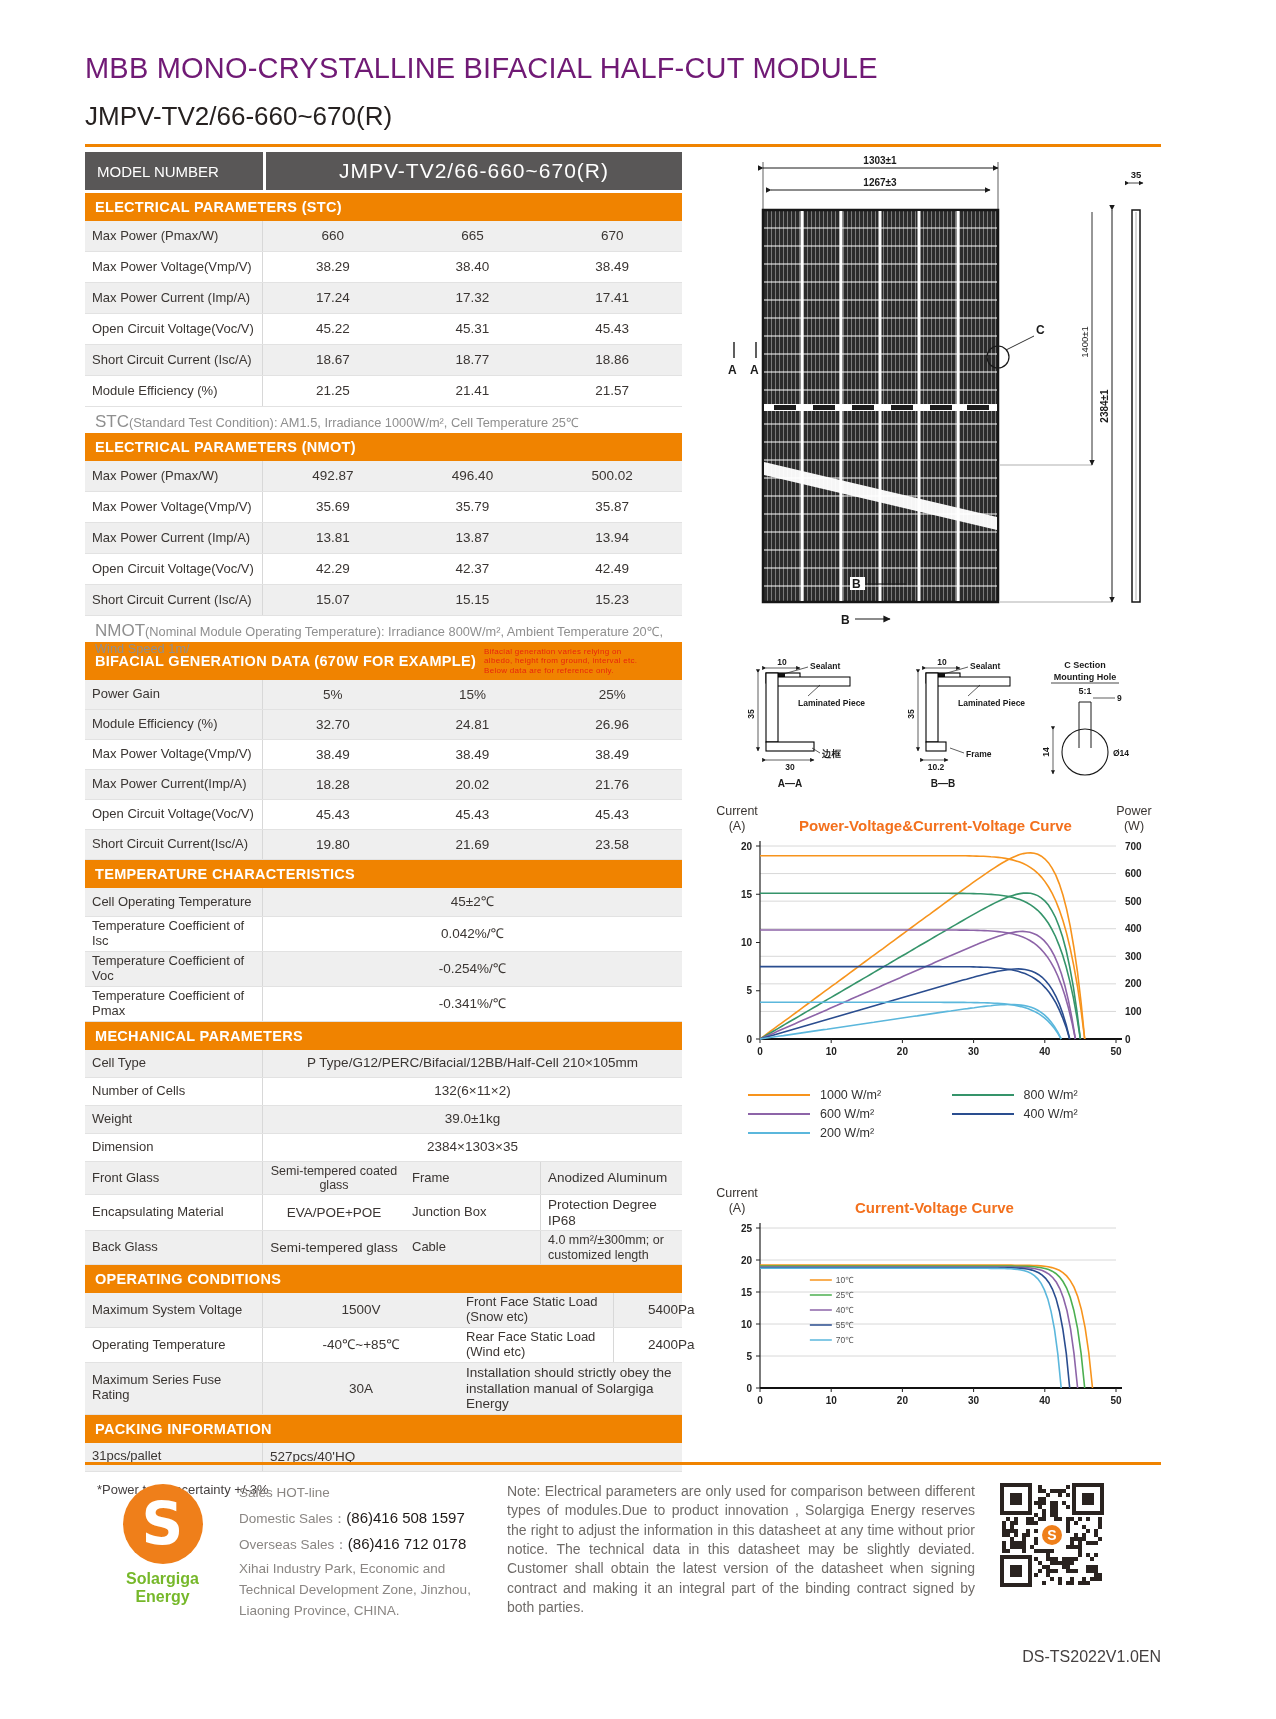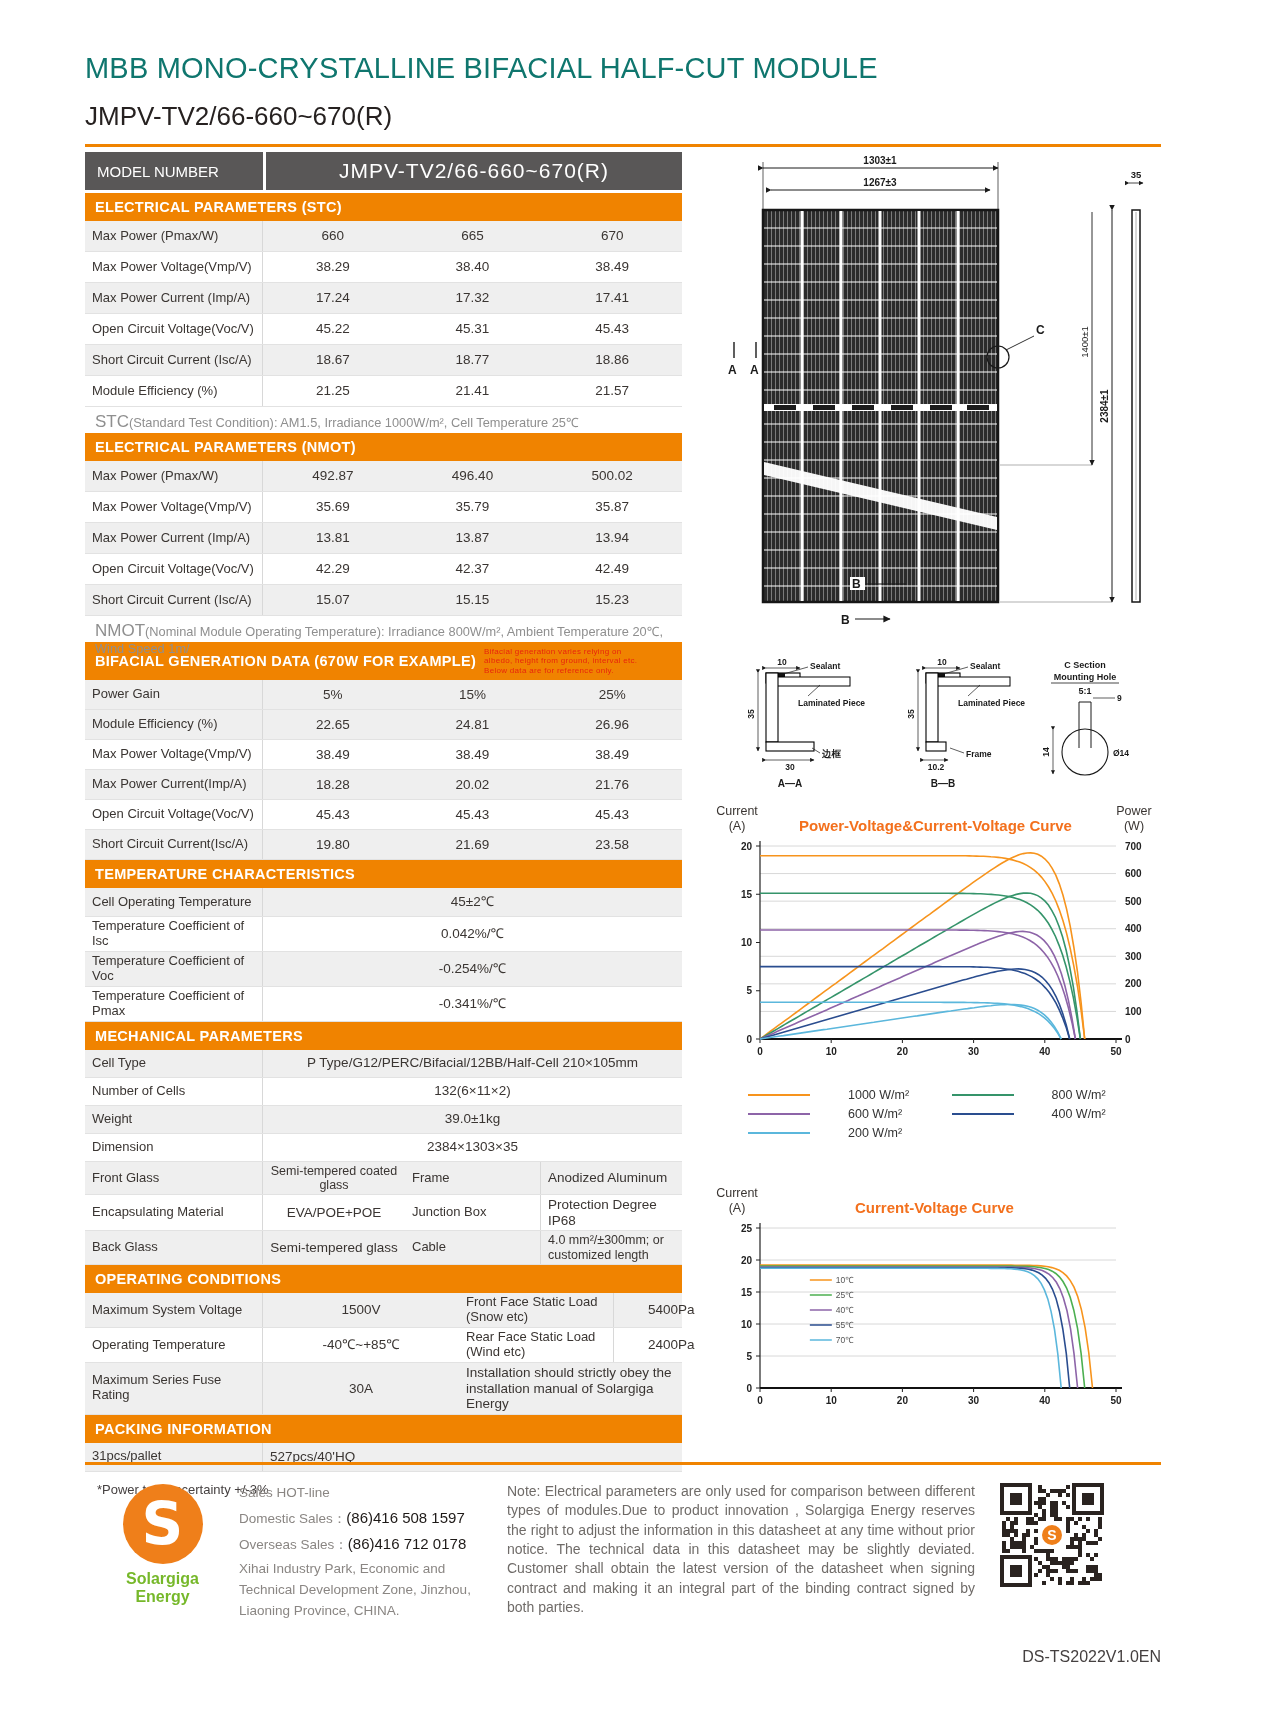--- a/index.html
+++ b/index.html
@@ -1,20 +1,20 @@
 <!DOCTYPE html>
 <html><head>
 <meta charset="utf-8">
 <style>
   html,body{margin:0;padding:0;background:#fff;}
   .page{position:relative;width:1276px;height:1719px;background:#fff;overflow:hidden;
         font-family:"Liberation Sans",sans-serif;color:#3a3532;}
   
   .doc-header{position:absolute;left:85px;top:52px;width:1076px;}
-  .title{font-size:29px;font-weight:500;color:#0f766e;margin:0 0 16px 0;letter-spacing:.2px;}
+  .title{font-size:29px;font-weight:500;color:#701a75;margin:0 0 16px 0;letter-spacing:.2px;}
   .subtitle{font-size:26px;font-weight:400;color:#262120;margin:0 0 12px 0;}
   .rule{height:3px;background:#f08300;}
   .rule-bottom{position:absolute;left:85px;top:1462px;width:1076px;height:3px;background:#f08300;}
   
   .content{position:absolute;left:85px;top:152px;display:flex;}
   .left-col{width:597px;}
   .right-col{width:455px;margin-left:26px;}
   
   .model-banner{display:grid;grid-template-columns:178px 1fr;gap:3px;height:38px;margin-bottom:3px;}
   .model-banner>div{background:#595757;color:#fff;display:flex;align-items:center;}
@@ -42,21 +42,21 @@
   .tbl-pack .trow{grid-template-columns:178px 1fr;min-height:28px;}
   
   .footnote{color:#8f8f8f;font-size:12.8px;margin:5px 0 4px 10px;height:17px;}
   .footnote b{font-weight:400;font-size:17px;}
   .power-note{color:#454040;font-size:13px;margin:10px 0 0 12px;}
   
   .chart-head{display:flex;align-items:flex-start;margin-top:4px;}
   .axis-lab{font-size:12.5px;color:#3a3532;text-align:center;line-height:1.2;width:58px;}
   .chart-title{color:#f3701d;font-size:15px;font-weight:600;flex:1;text-align:center;margin-top:13px;}
   .legend1{display:grid;grid-template-columns:1fr 1fr;gap:5px 6px;padding:10px 14px 0 40px;}
-  .lg-item{display:flex;align-items:center;gap:28px;}
+  .lg-item{display:flex;align-items:center;}
   .lg-line{display:inline-block;width:62px;height:2px;margin-right:10px;}
   .lg-text{font-size:12.5px;color:#333;}
   .chart2-spacer{height:42px;}
   
   .footer{position:absolute;left:100px;top:1482px;width:1076px;display:flex;}
   .logo-block{width:125px;text-align:center;}
   .logo-circle{width:80px;height:80px;border-radius:50%;background:#ef7f1a;color:#fff;margin:2px auto 6px auto;
                display:flex;align-items:center;justify-content:center;font-size:58px;font-weight:bold;font-family:"DejaVu Sans",sans-serif;}
   .logo-name{color:#76b82a;font-weight:bold;font-size:16px;}
   .contact-block{width:250px;margin-left:14px;font-size:13.5px;color:#8a8683;line-height:1.7;}
@@ -170,21 +170,21 @@
       </div>
       <div class="tbl-4 tbl-bif">
           <div class="trow shade">
             <div class="cell lbl">Power Gain</div>
             <div class="cell">5%</div>
             <div class="cell">15%</div>
             <div class="cell">25%</div>
           </div>
           <div class="trow shade">
             <div class="cell lbl">Module Efficiency (%)</div>
-            <div class="cell">22.65</div>
+            <div class="cell">32.70</div>
             <div class="cell">24.81</div>
             <div class="cell">26.96</div>
           </div>
           <div class="trow">
             <div class="cell lbl">Max Power Voltage(Vmp/V)</div>
             <div class="cell">38.49</div>
             <div class="cell">38.49</div>
             <div class="cell">38.49</div>
           </div>
           <div class="trow shade">

